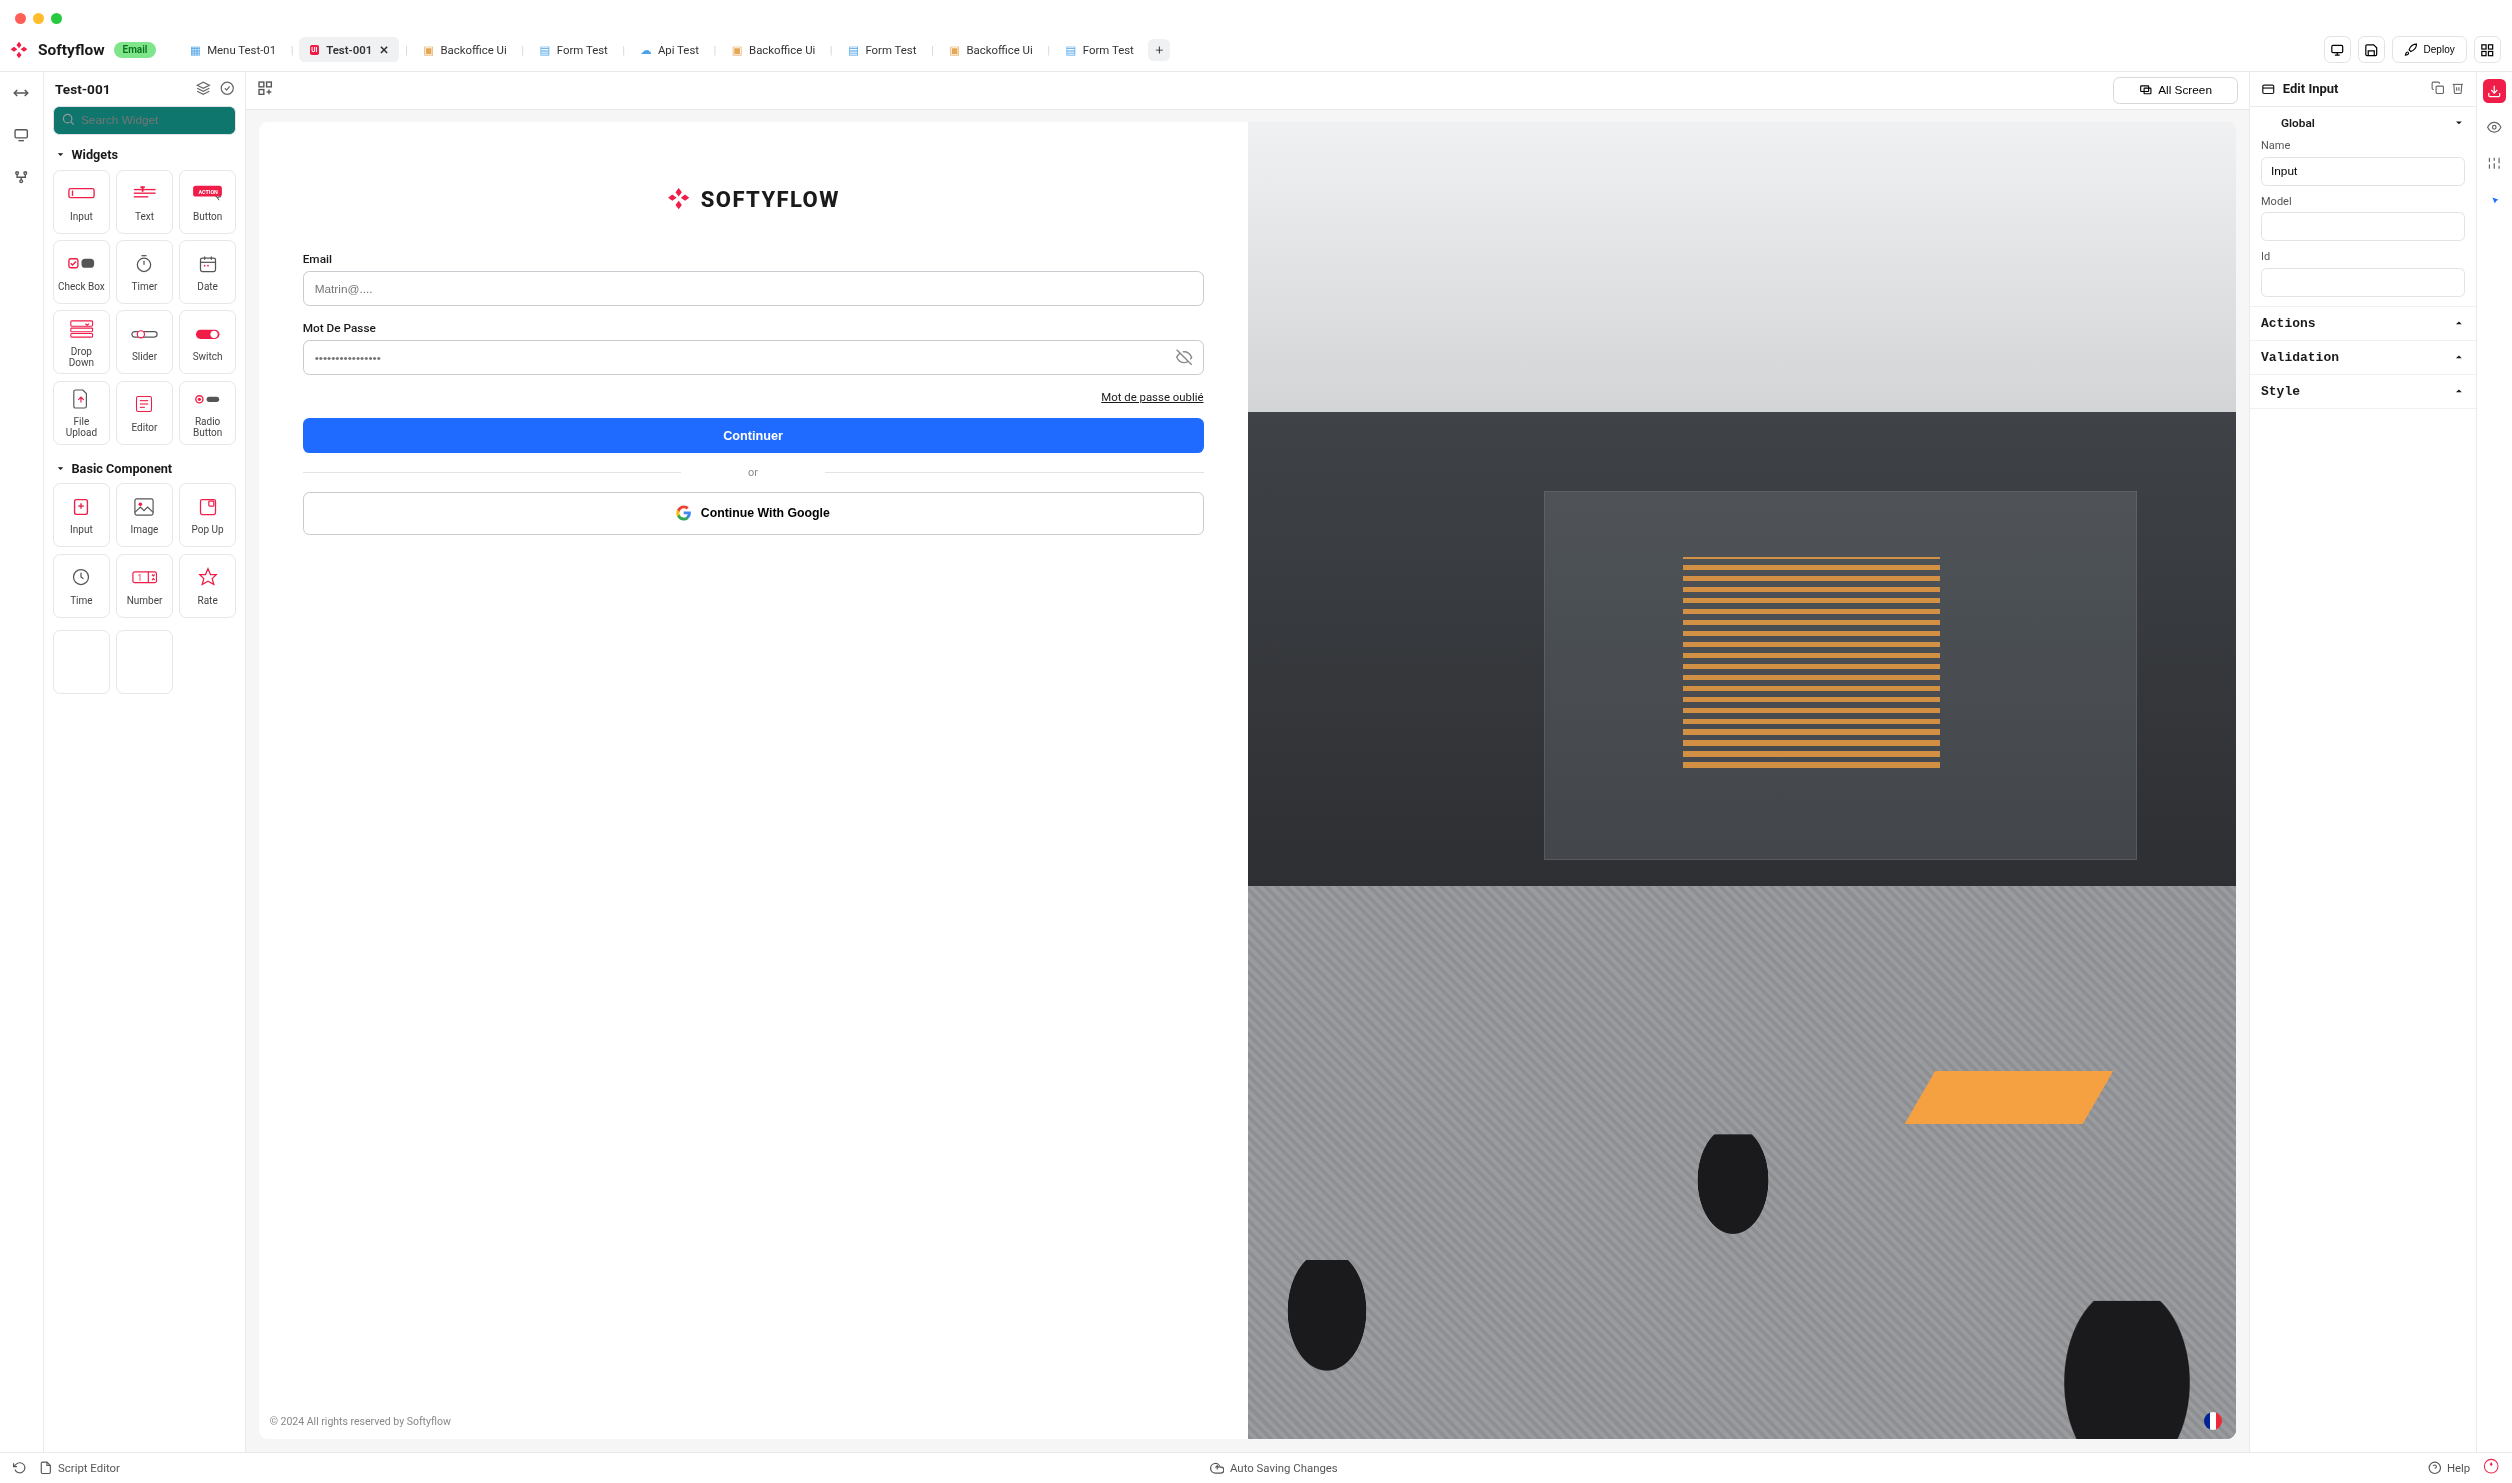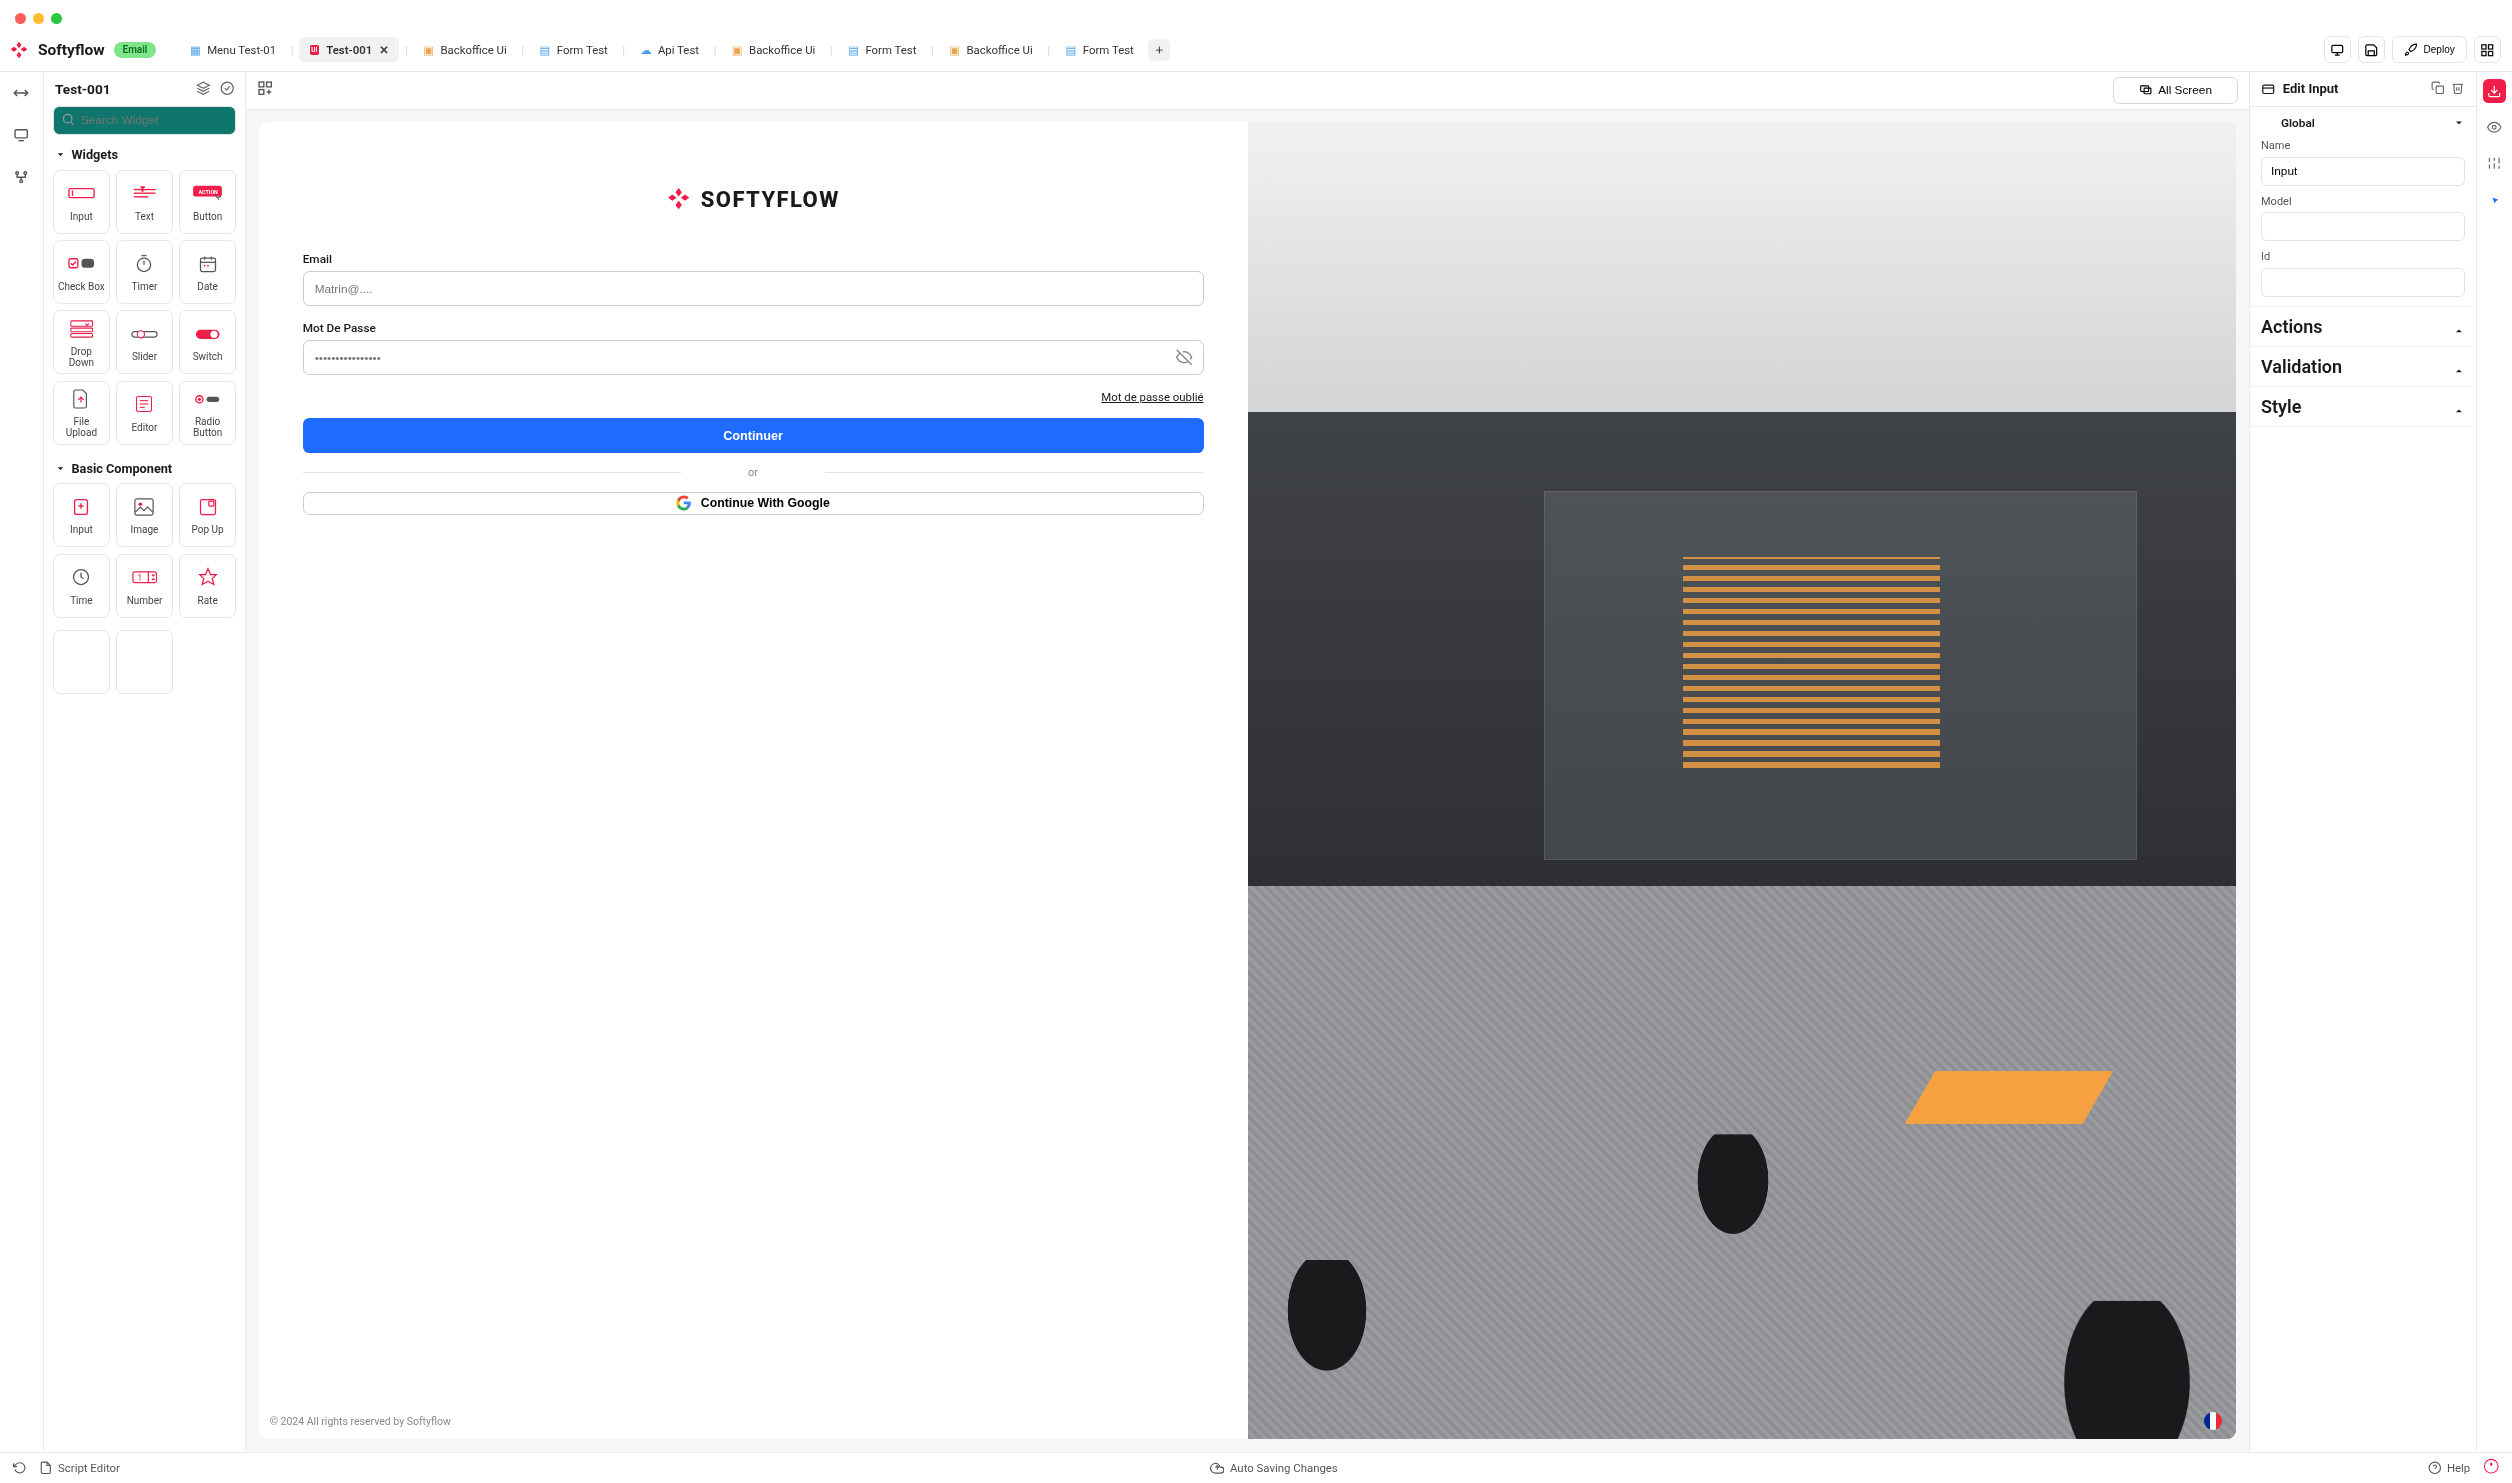--- a/index.html
+++ b/index.html
@@ -61,21 +61,21 @@
 .brand-row .bt { font-size: 22px; font-weight: 800; letter-spacing: 1.4px; }
 .fld-label { font-size: 11.8px; font-weight: 500; margin-bottom: 5.5px; }
 .fld-input { width: 100%; height: 35px; border: 0.9px solid #c9c9cf; border-radius: 6.4px; padding: 0 11px; font-size: 11.8px; margin-bottom: 14.5px; background: #fff; }
 .fld-pw-wrap { position: relative; }
 .fld-pw-wrap .eye { position: absolute; right: 11px; top: 9px; color: #888; }
 .forgot { text-align: right; font-size: 11.4px; text-decoration: underline; margin-bottom: 14.5px; }
 .btn-primary { width: 100%; height: 35px; background: #1f6bff; color: #fff; border: none; border-radius: 6.4px; font-size: 12.7px; font-weight: 600; }
 .or-sep { text-align: center; font-size: 11px; color: #888; margin: 12.7px 0; position: relative; }
 .or-sep:before,.or-sep:after { content:""; position: absolute; top: 50%; width: 42%; height: 0.9px; background: #e3e3e6; }
 .or-sep:before { left: 0; } .or-sep:after { right: 0; }
-.btn-google { width: 100%; height: 23px; border: 0.9px solid #c9c9cf; border-radius: 6.4px; background: #fff; display: flex; align-items: center; justify-content: center; gap: 9px; font-size: 12.3px; font-weight: 600; }
+.btn-google { width: 100%; height: 43px; border: 0.9px solid #c9c9cf; border-radius: 6.4px; background: #fff; display: flex; align-items: center; justify-content: center; gap: 9px; font-size: 12.3px; font-weight: 600; }
 .canvas-footer { position: absolute; bottom: 9px; left: 11px; right: 14.5px; display: flex; justify-content: space-between; align-items: center; font-size: 10.5px; color: #888; }
 .flag { width: 18px; height: 18px; border-radius: 50%; overflow: hidden; display: flex; }
 .flag span { flex: 1; }
 .img-col { width: 50%; background: linear-gradient(180deg,#dfe2e5 0%,#b6babd 18%,#46494d 38%,#3a3d41 58%,#8f9194 88%); position: relative; overflow: hidden; }
 
 .ofc-ceiling { position:absolute; top:0; left:0; right:0; height:22%; background: linear-gradient(180deg,#f0f1f2,#d2d4d6); }
 .ofc-wall { position:absolute; top:22%; left:0; right:0; height:36%; background: linear-gradient(180deg,#3f4246,#2d2f33); }
 .ofc-glass { position:absolute; top:28%; left:30%; width:60%; height:28%; background: rgba(190,200,210,.15); border:0.9px solid rgba(120,120,125,.4); }
 .ofc-orange { position:absolute; top:33%; left:44%; width:26%; height:16%; background: repeating-linear-gradient(0deg,#f5a142 0 5.5px,transparent 5.5px 11px); opacity:.8; }
 .ofc-floor { position:absolute; bottom:0; left:0; right:0; height:42%; background: repeating-linear-gradient(45deg,#8e8f92 0 3.6px,#9a9b9e 3.6px 7.3px); }
@@ -87,21 +87,21 @@
 
 
 .panel-right { width: 227px; border-left: 0.9px solid #eaeaec; display: flex; flex-direction: column; background: #fff; }
 .panel-right-head { display: flex; align-items: center; gap: 7.3px; padding: 9px 11px; font-size: 13px; font-weight: 700; border-bottom: 0.9px solid #eaeaec; }
 .panel-right-head .spacer { flex: 1; }
 .panel-right-head .hic { color: #666; }
 .prop-section { padding: 9px 11px; border-bottom: 0.9px solid #f0f0f2; }
 .prop-section-h { display: flex; justify-content: space-between; align-items: center; font-size: 11.8px; font-weight: 600; margin-left: 20px; }
 .prop-lbl { font-size: 11px; color: #555; margin: 9px 0 4.5px; }
 .prop-input { width: 100%; height: 29px; border: 0.9px solid #e3e3e6; border-radius: 5.5px; padding: 0 9px; font-size: 11.8px; }
-.prop-collapsed { padding: 9px 11px; border-bottom: 0.9px solid #f0f0f2; display: flex; justify-content: space-between; align-items: flex-end; font-size: 18px; font-weight: 600; }
+.prop-collapsed { padding: 9px 11px; border-bottom: 0.9px solid #f0f0f2; display: flex; justify-content: space-between; align-items: center; font-size: 13px; font-weight: 600; font-family: Liberation Mono, monospace; }
 
 
 .rail-right { width: 36px; border-left: 0.9px solid #eaeaec; display: flex; flex-direction: column; align-items: center; padding: 7.3px 0; gap: 12.7px; }
 .rail-right .rb { width: 23.6px; height: 23.6px; border-radius: 5.5px; display: flex; align-items: center; justify-content: center; color: #666; }
 .rail-right .rb.active { background: #ef1d48; color: #fff; }
 
 
 .statusbar { height: 31px; border-top: 0.9px solid #eaeaec; display: flex; align-items: center; padding: 0 12.7px; gap: 12.7px; font-size: 11.4px; color: #555; }
 .statusbar .sp { flex: 1; }
 .statusbar .grp { display: flex; align-items: center; gap: 5.5px; }

